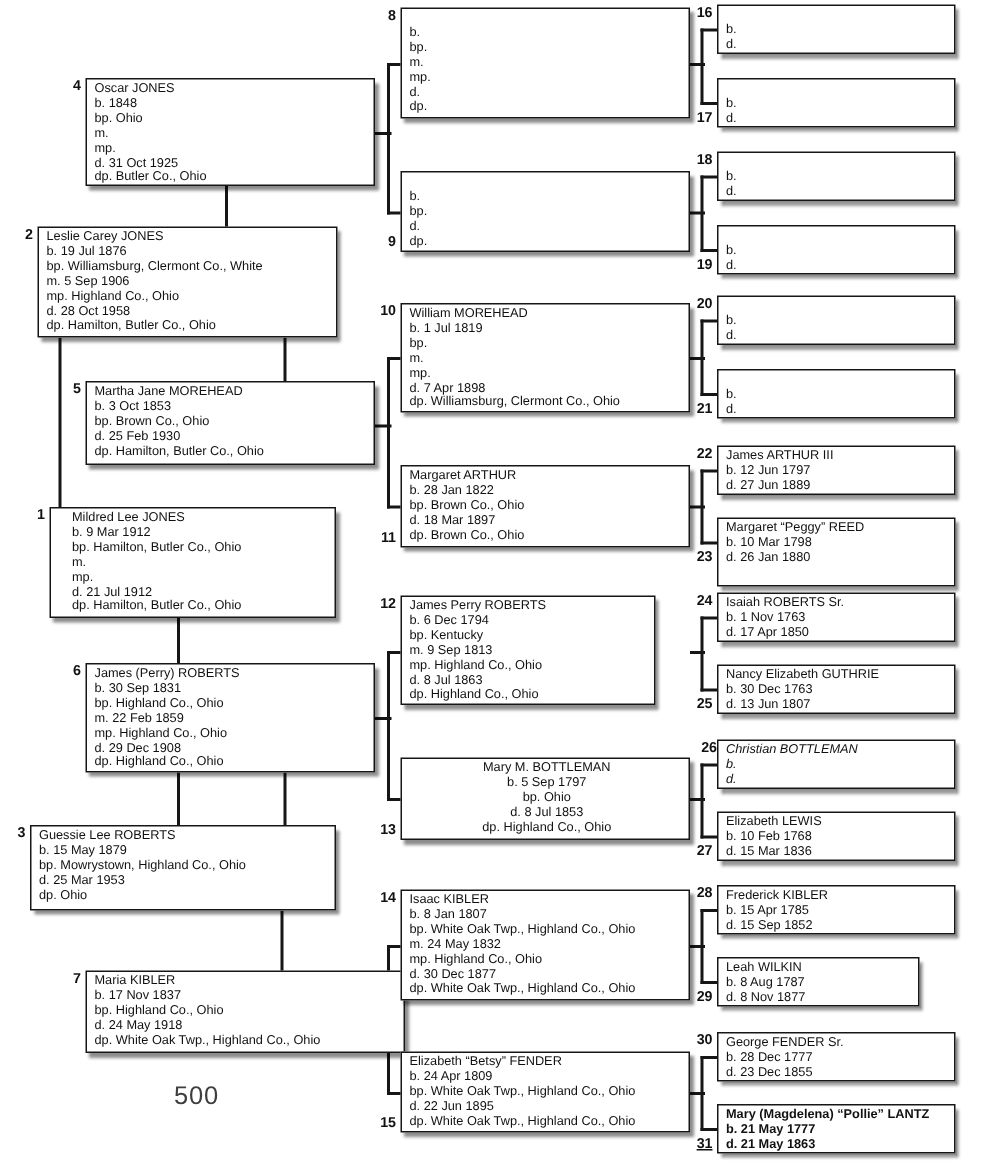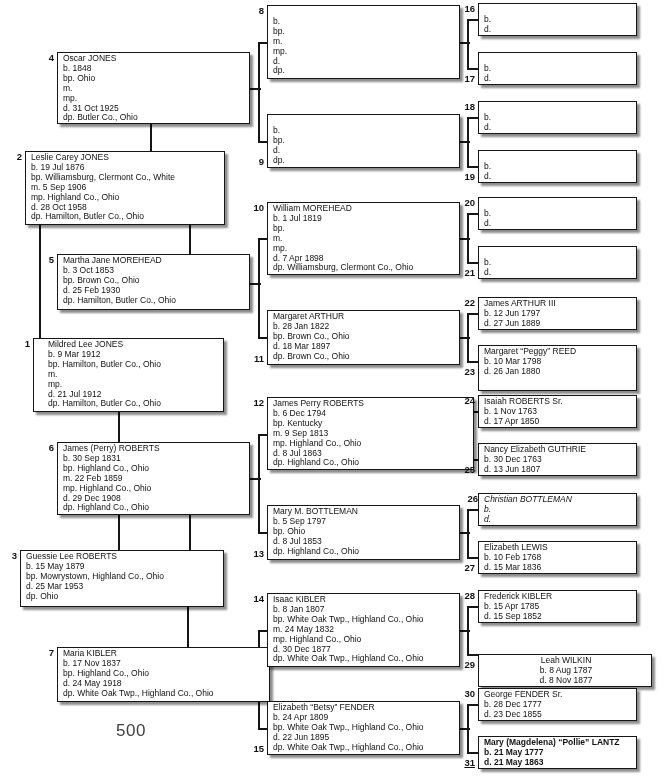--- a/index.html
+++ b/index.html
@@ -191,30 +191,30 @@
         <div class="bl">d. 7 Apr 1898</div>
         <div class="bl">dp. Williamsburg, Clermont Co., Ohio</div>
       </div>
       <div class="pbox" style="left: 267px; top: 310px; width: 193px; height: 55px;">
         <div class="bl">Margaret ARTHUR</div>
         <div class="bl">b. 28 Jan 1822</div>
         <div class="bl">bp. Brown Co., Ohio</div>
         <div class="bl">d. 18 Mar 1897</div>
         <div class="bl">dp. Brown Co., Ohio</div>
       </div>
-      <div class="pbox" style="left: 267px; top: 397px; width: 207px; height: 73px;">
+      <div class="pbox" style="left: 267px; top: 397px; width: 170px; height: 73px;">
         <div class="bl">James Perry ROBERTS</div>
         <div class="bl">b. 6 Dec 1794</div>
         <div class="bl">bp. Kentucky</div>
         <div class="bl">m. 9 Sep 1813</div>
         <div class="bl">mp. Highland Co., Ohio</div>
         <div class="bl">d. 8 Jul 1863</div>
         <div class="bl">dp. Highland Co., Ohio</div>
       </div>
-      <div class="pbox" style="left: 267px; top: 505px; width: 193px; height: 55px;">
+      <div class="pbox" style="left: 267px; top: 505px; width: 193px; height: 55px; text-align: center;">
         <div class="bl">Mary M. BOTTLEMAN</div>
         <div class="bl">b. 5 Sep 1797</div>
         <div class="bl">bp. Ohio</div>
         <div class="bl">d. 8 Jul 1853</div>
         <div class="bl">dp. Highland Co., Ohio</div>
       </div>
       <div class="pbox" style="left: 267px; top: 593px; width: 193px; height: 74px;">
         <div class="bl">Isaac KIBLER</div>
         <div class="bl">b. 8 Jan 1807</div>
         <div class="bl">bp. White Oak Twp., Highland Co., Ohio</div>
@@ -288,21 +288,21 @@
       <div class="pbox" style="left: 478px; top: 541px; width: 159px; height: 33px;">
         <div class="bl">Elizabeth LEWIS</div>
         <div class="bl">b. 10 Feb 1768</div>
         <div class="bl">d. 15 Mar 1836</div>
       </div>
       <div class="pbox" style="left: 478px; top: 590px; width: 159px; height: 33px;">
         <div class="bl">Frederick KIBLER</div>
         <div class="bl">b. 15 Apr 1785</div>
         <div class="bl">d. 15 Sep 1852</div>
       </div>
-      <div class="pbox" style="left: 478px; top: 654px; width: 174px; height: 33px; text-align: center;">
+      <div class="pbox" style="left: 478px; top: 638px; width: 135px; height: 33px;">
         <div class="bl">Leah WILKIN</div>
         <div class="bl">b. 8 Aug 1787</div>
         <div class="bl">d. 8 Nov 1877</div>
       </div>
       <div class="pbox" style="left: 478px; top: 688px; width: 159px; height: 33px;">
         <div class="bl">George FENDER Sr.</div>
         <div class="bl">b. 28 Dec 1777</div>
         <div class="bl">d. 23 Dec 1855</div>
       </div>
       <div class="pbox" style="left: 478px; top: 736px; width: 159px; height: 33px; font-weight: bold;">

